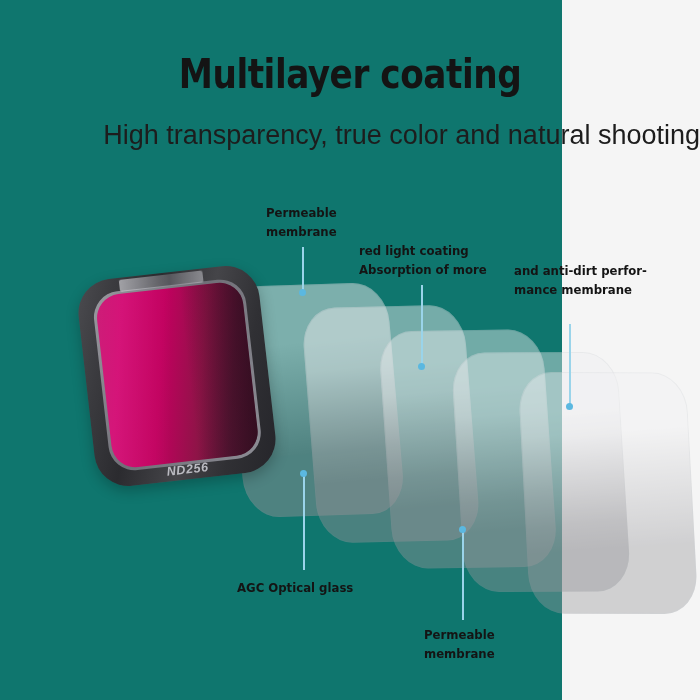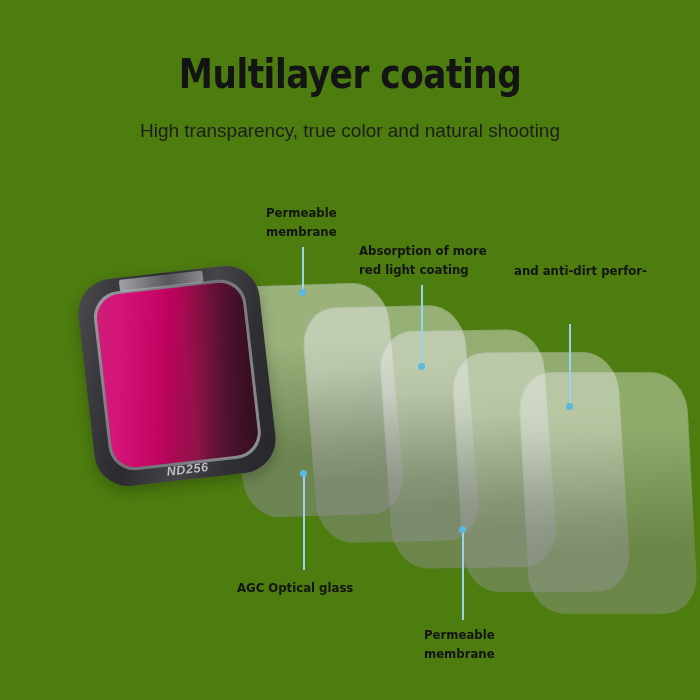--- a/index.html
+++ b/index.html
@@ -9,23 +9,23 @@
   body {
     width: 700px;
     height: 700px;
     background: #f5f5f5;
     font-family: "Liberation Sans", sans-serif;
     overflow: hidden;
     position: relative;
   }
   #stage {
     position: relative;
-    width: 700px;
+    width: 562px;
     height: 700px;
-    background: #4d7c0f;
+    background: #0f766e;
   }
 
   
   .title {
     position: absolute;
     left: 0;
     top: 50px;
     width: 700px;
     text-align: center;
     font-family: "DejaVu Sans Condensed", "Liberation Sans Narrow", "Liberation Sans", sans-serif;
@@ -34,24 +34,24 @@
     letter-spacing: -0.5px;
     color: #141414;
     transform: scaleX(0.93);
     white-space: nowrap;
   }
   .subtitle {
     position: absolute;
     left: 0;
     top: 120px;
     width: 700px;
-    text-align: center;
+    text-align: right;
     font-family: "Liberation Sans", sans-serif;
     font-weight: 400;
-    font-size: 19px;
+    font-size: 27px;
     color: #1d1d1d;
     white-space: nowrap;
   }
 
   
   .label {
     position: absolute;
     font-family: "DejaVu Sans Condensed", "Liberation Sans Narrow", "Liberation Sans", sans-serif;
     font-weight: bold;
     font-size: 13px;
@@ -189,27 +189,28 @@
   <div id="callouts-root">
       <div class="leader" style="left: 302px; top: 247px; height: 45px; background: rgb(154, 212, 234);"></div>
       <div class="dot" style="left: 299.3px; top: 289px; background: rgb(91, 184, 224);"></div>
       <div class="label" style="left: 266px; top: 203px; color: rgb(20, 20, 20);">
         <span>Permeable</span>
         <span>membrane</span>
       </div>
       <div class="leader" style="left: 421px; top: 285px; height: 81px; background: rgb(154, 212, 234);"></div>
       <div class="dot" style="left: 418.3px; top: 363px; background: rgb(91, 184, 224);"></div>
       <div class="label" style="left: 359px; top: 241px; color: rgb(20, 20, 20);">
+        <span>red light coating</span>
         <span>Absorption of more</span>
-        <span>red light coating</span>
       </div>
       <div class="leader" style="left: 569px; top: 324px; height: 82px; background: rgb(154, 212, 234);"></div>
       <div class="dot" style="left: 566.3px; top: 403px; background: rgb(91, 184, 224);"></div>
       <div class="label" style="left: 514px; top: 261px; color: rgb(20, 20, 20);">
         <span>and anti-dirt perfor-</span>
+        <span>mance membrane</span>
       </div>
       <div class="leader" style="left: 303px; top: 472px; height: 98px; background: rgb(154, 212, 234);"></div>
       <div class="dot" style="left: 300.3px; top: 470px; background: rgb(91, 184, 224);"></div>
       <div class="label" style="left: 237px; top: 578px; color: rgb(20, 20, 20);">
         <span>AGC Optical glass</span>
       </div>
       <div class="leader" style="left: 462px; top: 528px; height: 92px; background: rgb(154, 212, 234);"></div>
       <div class="dot" style="left: 459.3px; top: 526px; background: rgb(91, 184, 224);"></div>
       <div class="label" style="left: 424px; top: 625px; color: rgb(20, 20, 20);">
         <span>Permeable</span>

